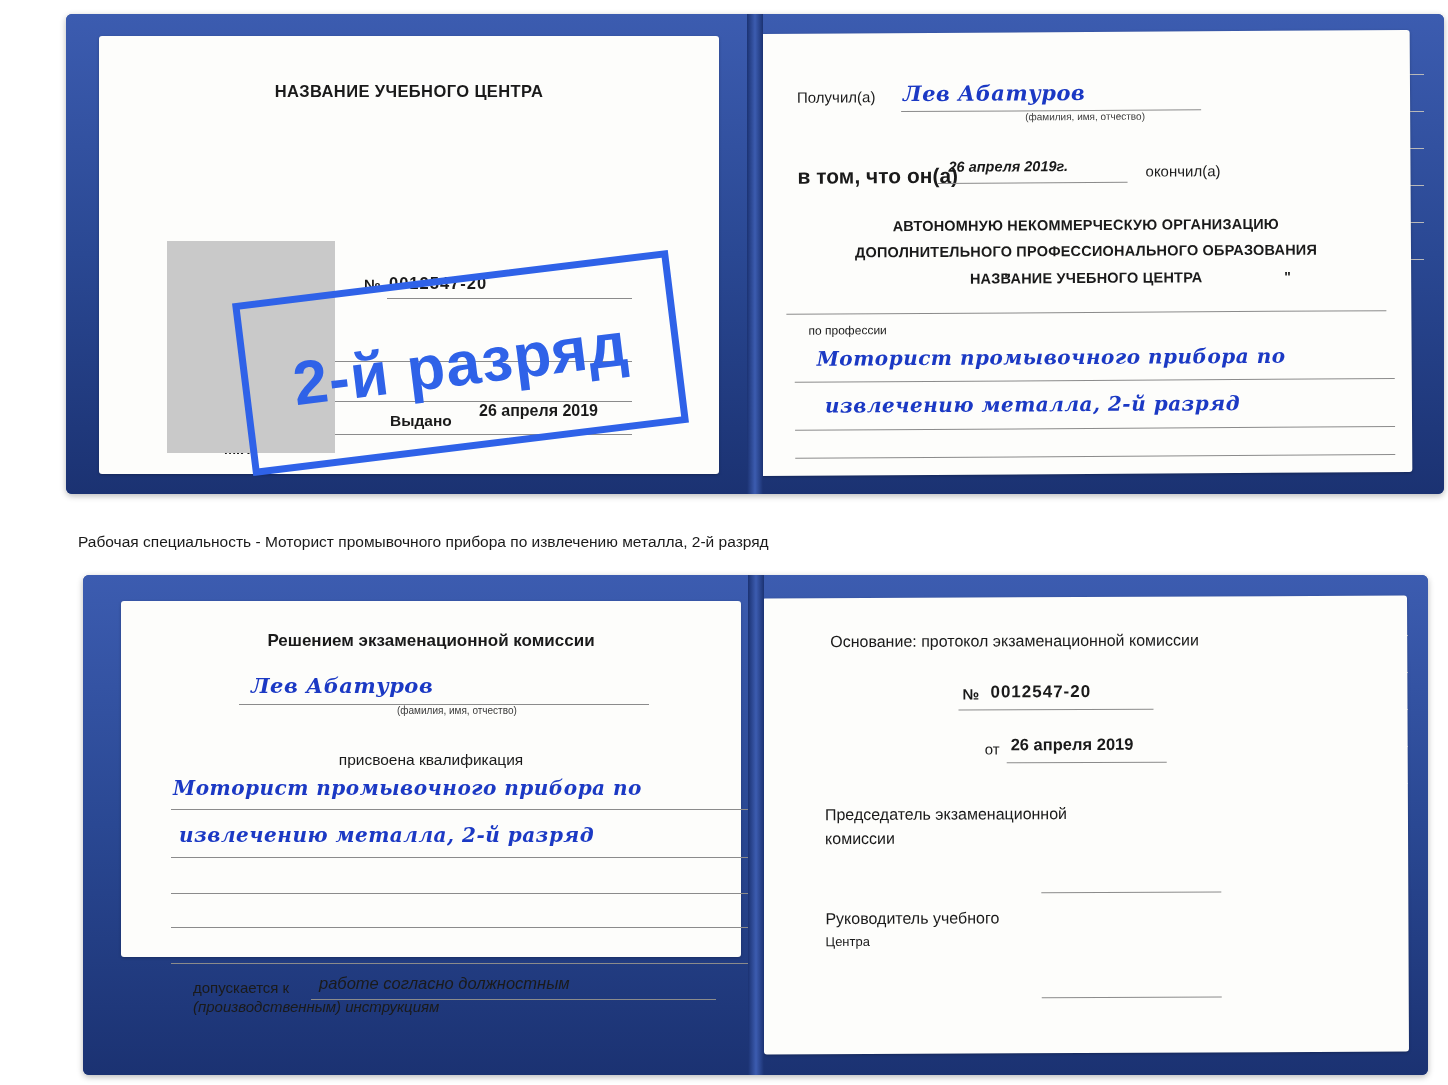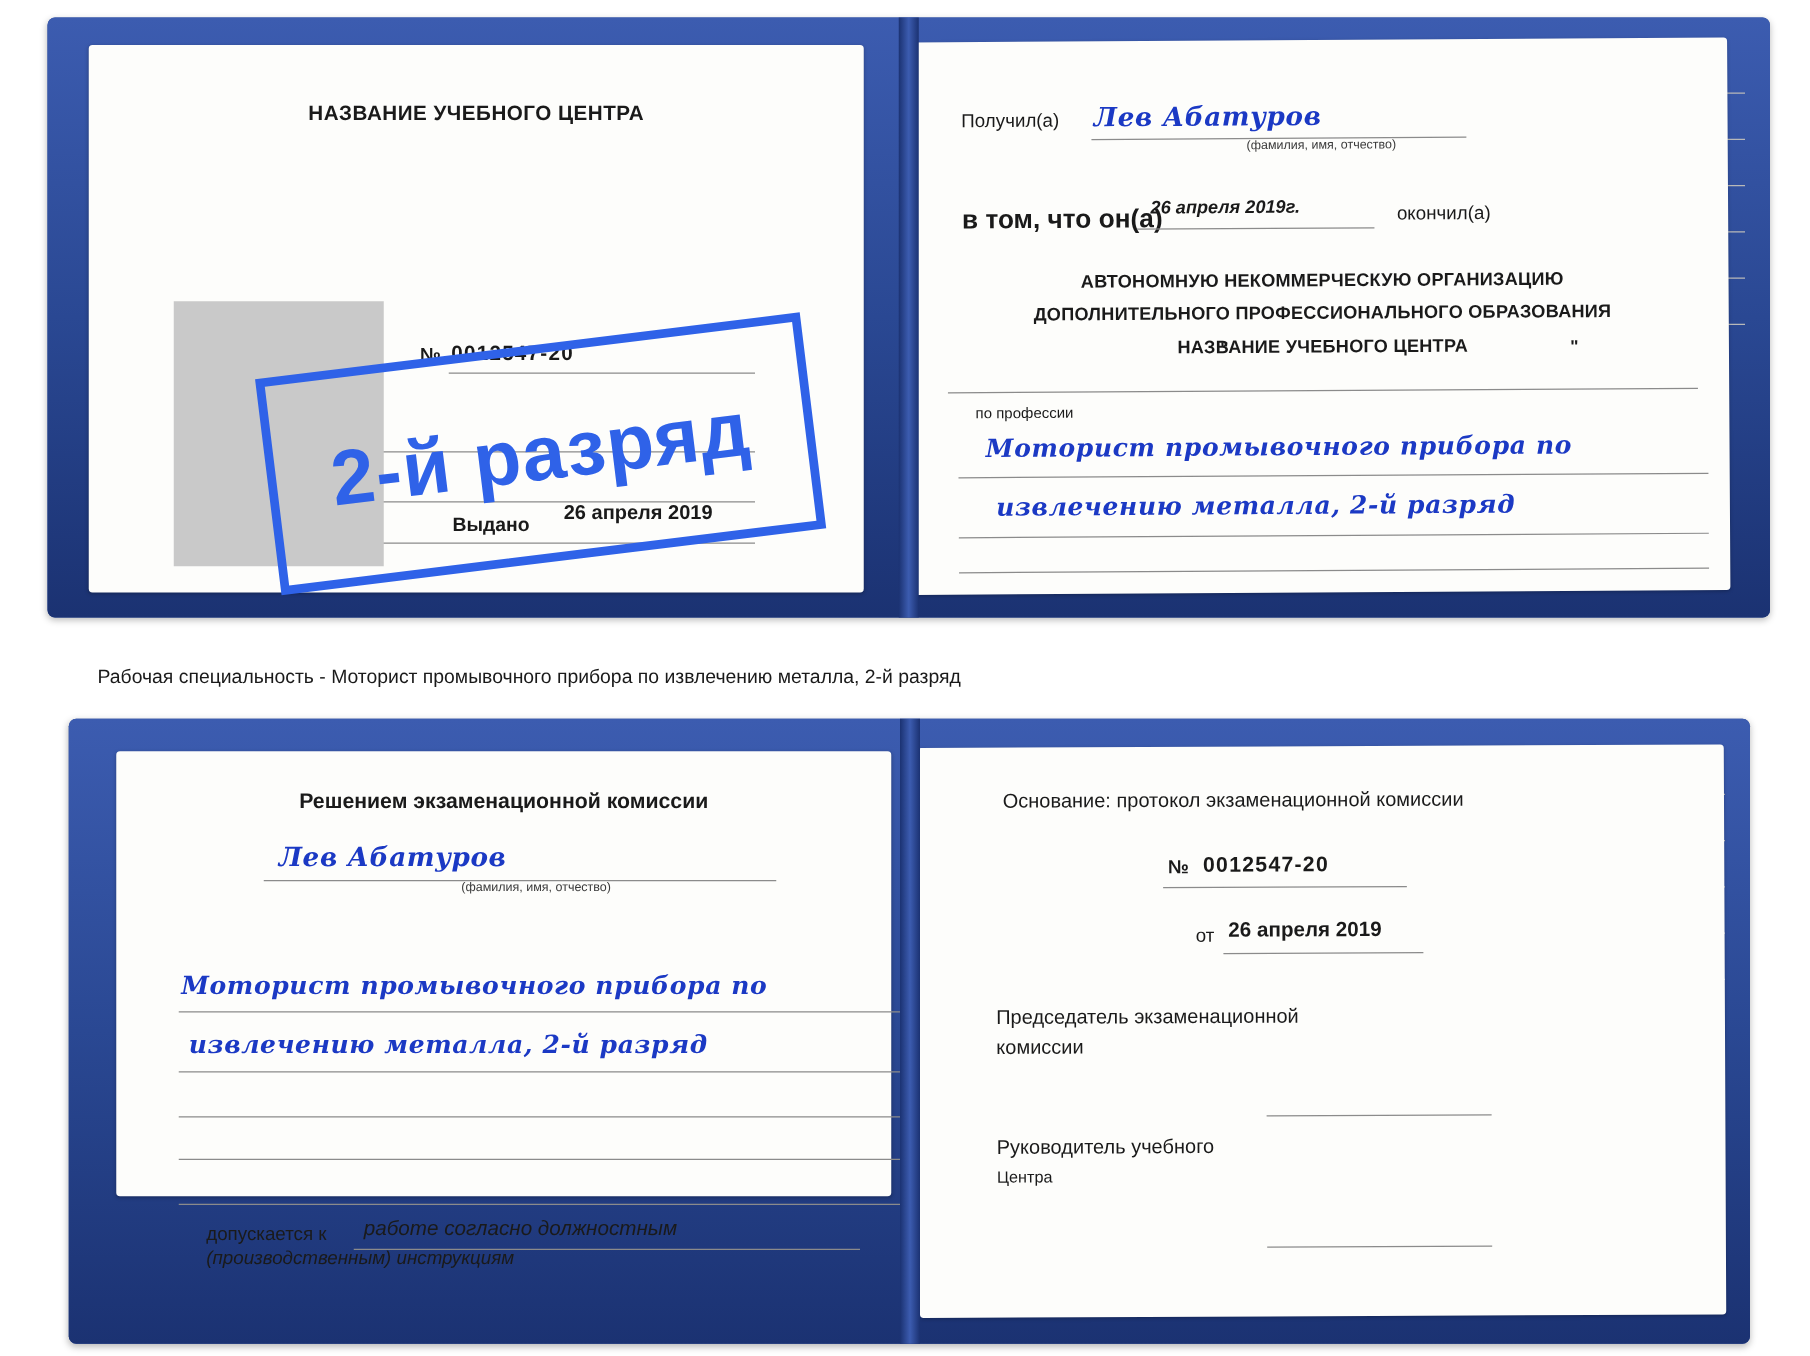--- a/index.html
+++ b/index.html
@@ -14,20 +14,21 @@
     font-family: "Liberation Sans", sans-serif;
     overflow: hidden;
   }
 
   
   .book {
     position: absolute;
     background: #2b4a9b;
     border-radius: 6px;
     box-shadow: 0 2px 6px rgba(0,0,0,0.28);
+    margin-left: 28px;
   }
   .book.top {
     left: 38px;
     top: 14px;
     width: 1378px;
     height: 480px;
   }
   .book.bottom {
     left: 55px;
     top: 575px;
@@ -238,20 +239,21 @@
     <div>к-</div>
   </div>
 
   <div class="page bl">
     <div class="t bold center" style="left:0; top:30px; width:620px; font-size:17px;">Решением экзаменационной комиссии</div>
 
     <div class="hand" style="left:130px; top:72px; font-size:21px;">Лев Абатуров</div>
     <div class="rule" style="left:118px; top:103px; width:410px;"></div>
     <div class="hint" style="left:276px; top:104px;">(фамилия, имя, отчество)</div>
 
+    <div class="t center" style="left:0; top:150px; width:620px; font-size:15.5px;">присвоена квалификация</div>
 
     <div class="hand" style="left:52px; top:175px; font-size:20px;">Моторист промывочного прибора по</div>
     <div class="rule" style="left:50px; top:208px; width:578px;"></div>
 
     <div class="hand" style="left:58px; top:222px; font-size:20px;">извлечению металла, 2-й разряд</div>
     <div class="rule" style="left:50px; top:256px; width:578px;"></div>
     <div class="rule" style="left:50px; top:292px; width:578px;"></div>
     <div class="rule" style="left:50px; top:326px; width:578px;"></div>
     <div class="rule" style="left:50px; top:362px; width:578px;"></div>
 

